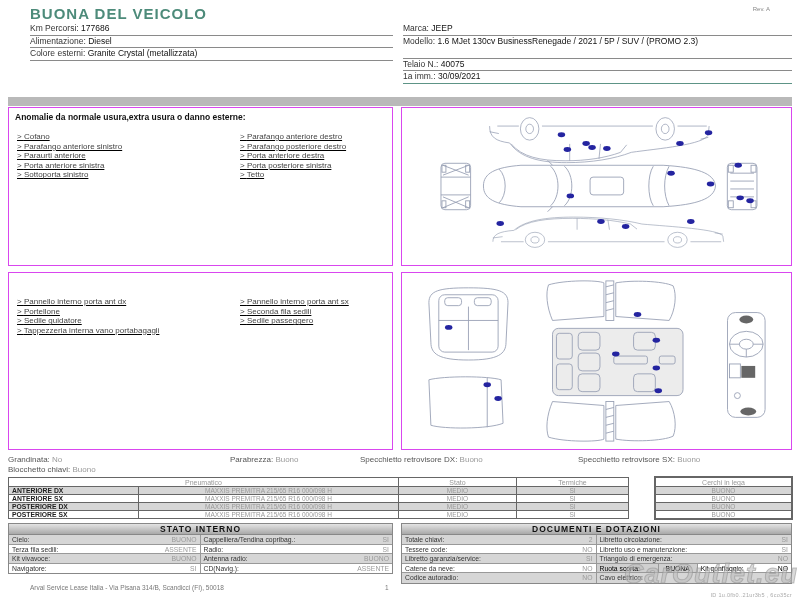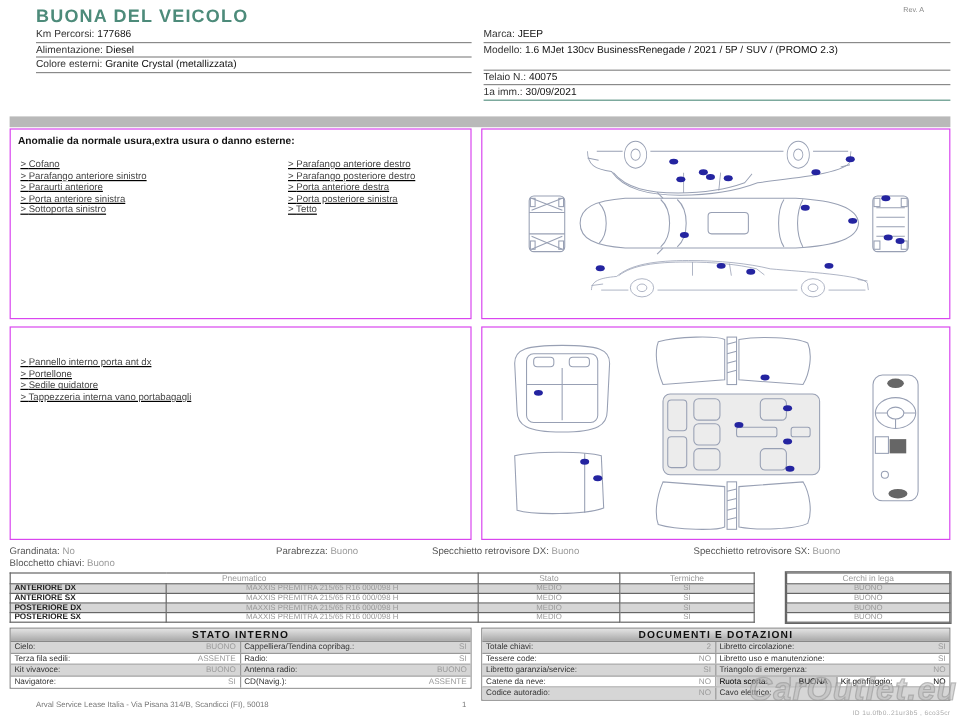--- a/index.html
+++ b/index.html
@@ -207,20 +207,25 @@
       </svg>
   </div>
 
   <div class="abs box box-int-text">
     <div class="col col-l">
       <div class="itm">Pannello interno porta ant dx</div>
       <div class="itm">Portellone</div>
       <div class="itm">Sedile guidatore</div>
       <div class="itm" style="width:150px;">Tappezzeria interna vano portabagagli</div>
     </div>
+    <div class="col col-r">
+      <div class="itm">Pannello interno porta ant sx</div>
+      <div class="itm">Seconda fila sedili</div>
+      <div class="itm">Sedile passeggero</div>
+    </div>
   </div>
 
   <div class="abs box box-int-diag">
     <svg class="diag" viewBox="0 0 389 178" fill="none" stroke="#98a0b4" stroke-width="0.9">
 
       <path d="M25,30 C25,18 35,15 65,15 C95,15 105,18 105,30 L103,70 C103,82 95,88 65,88 C35,88 27,82 27,70 Z"></path>
       <rect x="35" y="22" width="60" height="58" rx="6"></rect>
       <rect x="41" y="25" width="17" height="8" rx="3"></rect>
         <rect x="71" y="25" width="17" height="8" rx="3"></rect>
       <line x1="65" y1="34" x2="65" y2="78"></line>

